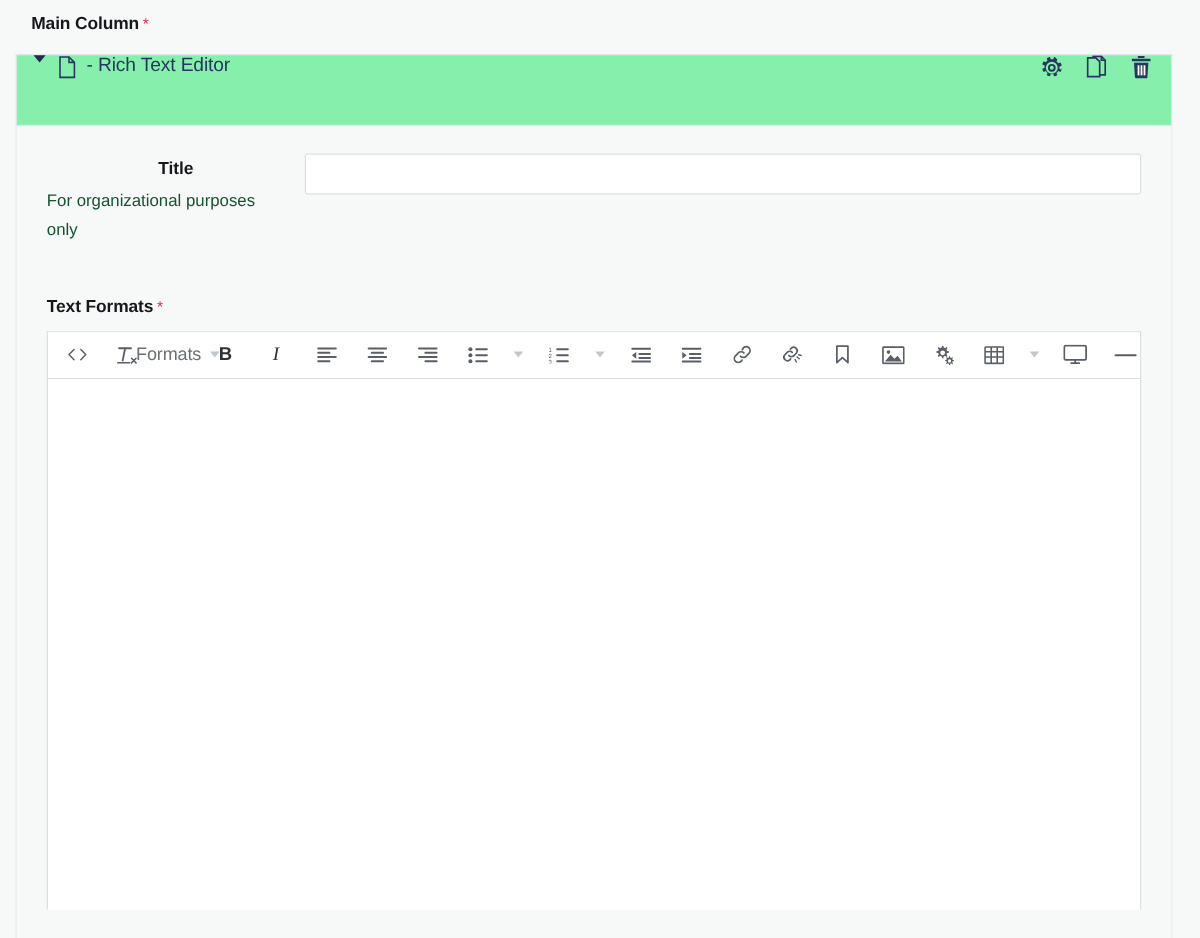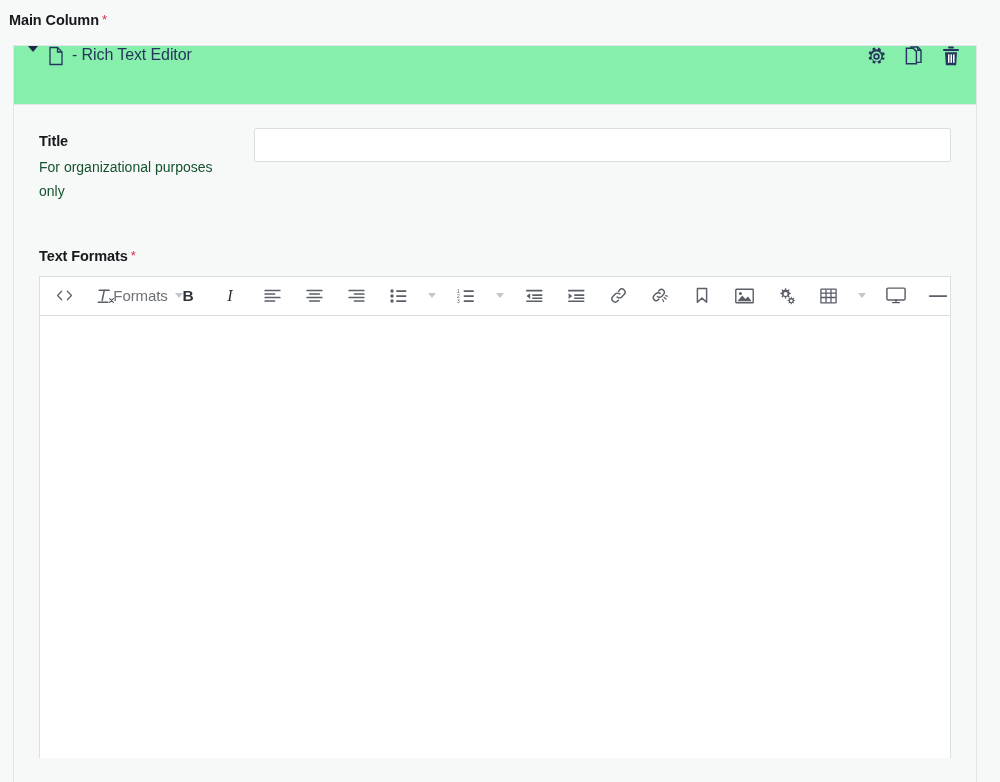--- a/index.html
+++ b/index.html
@@ -13,21 +13,21 @@
     position: relative;
     width: 1000px;
     height: 782px;
     overflow: hidden;
     background: #f7f8f8;
   }
 
   
   .page-label {
     position: absolute;
-    left: 9px;
+    left: 26px;
     top: 12px;
     font-size: 14.5px;
     font-weight: bold;
     color: #16191c;
     letter-spacing: -0.1px;
   }
   .req-star {
     color: #e8274b;
     font-size: 13px;
     font-weight: normal;
@@ -120,20 +120,21 @@
     width: 215px;
     flex: 0 0 215px;
     padding-top: 5px;
   }
   .field-label {
     font-size: 14.5px;
     font-weight: bold;
     color: #16191c;
     margin: 0 0 7px 0;
     letter-spacing: -0.1px;
+    text-align: center;
   }
   .field-help {
     font-size: 14px;
     color: #14532d;
     line-height: 1.7;
     max-width: 190px;
   }
   .text-input {
     width: 700px;
     height: 34px;

